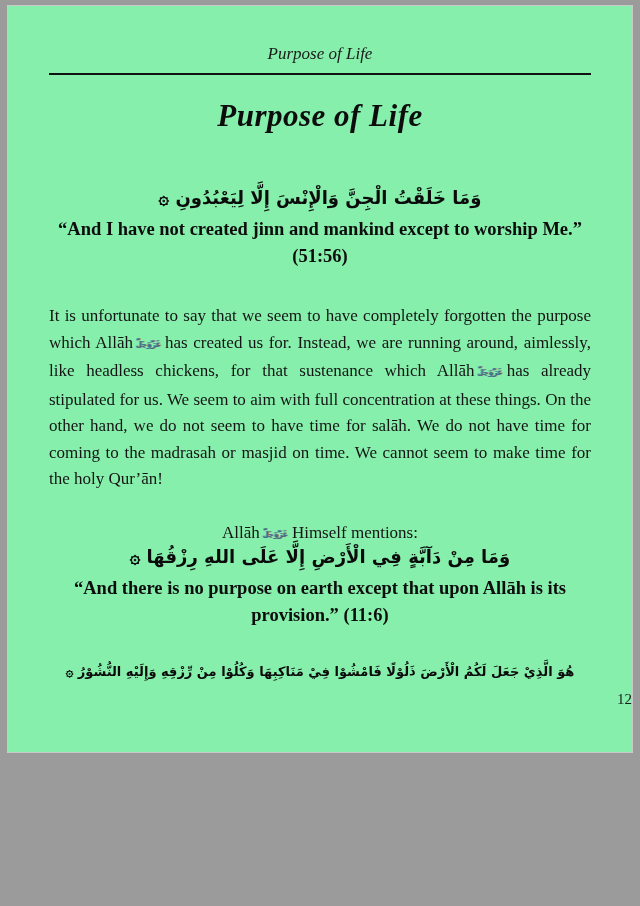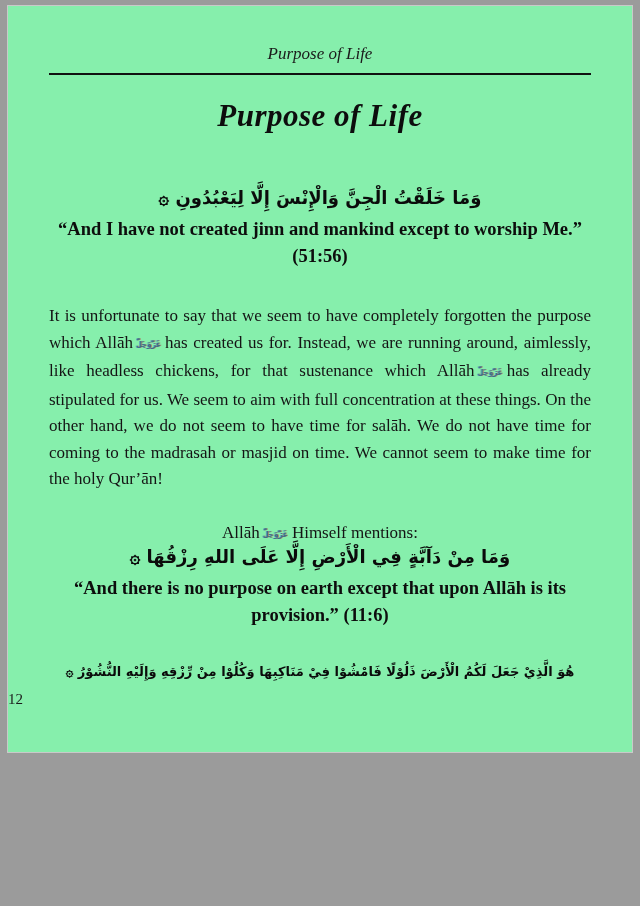--- a/index.html
+++ b/index.html
@@ -84,22 +84,22 @@
     color: #3f6f86;
     margin: 0 4px;
     letter-spacing: -0.5px;
     text-shadow: 1px 0 rgba(190, 70, 70, 0.55), -1px 0 rgba(70, 90, 190, 0.55);
     vertical-align: 1px;
   }
   .page-number {
     position: absolute;
     bottom: 44px;
     left: 0;
-    right: 12px;
-    text-align: left;
+    right: 0;
+    text-align: right;
     font-size: 15px;
     color: #1a1a1a;
   }
 </style>
 </head>
 <body>
 
 <div class="viewport">
   <div class="page">
 

